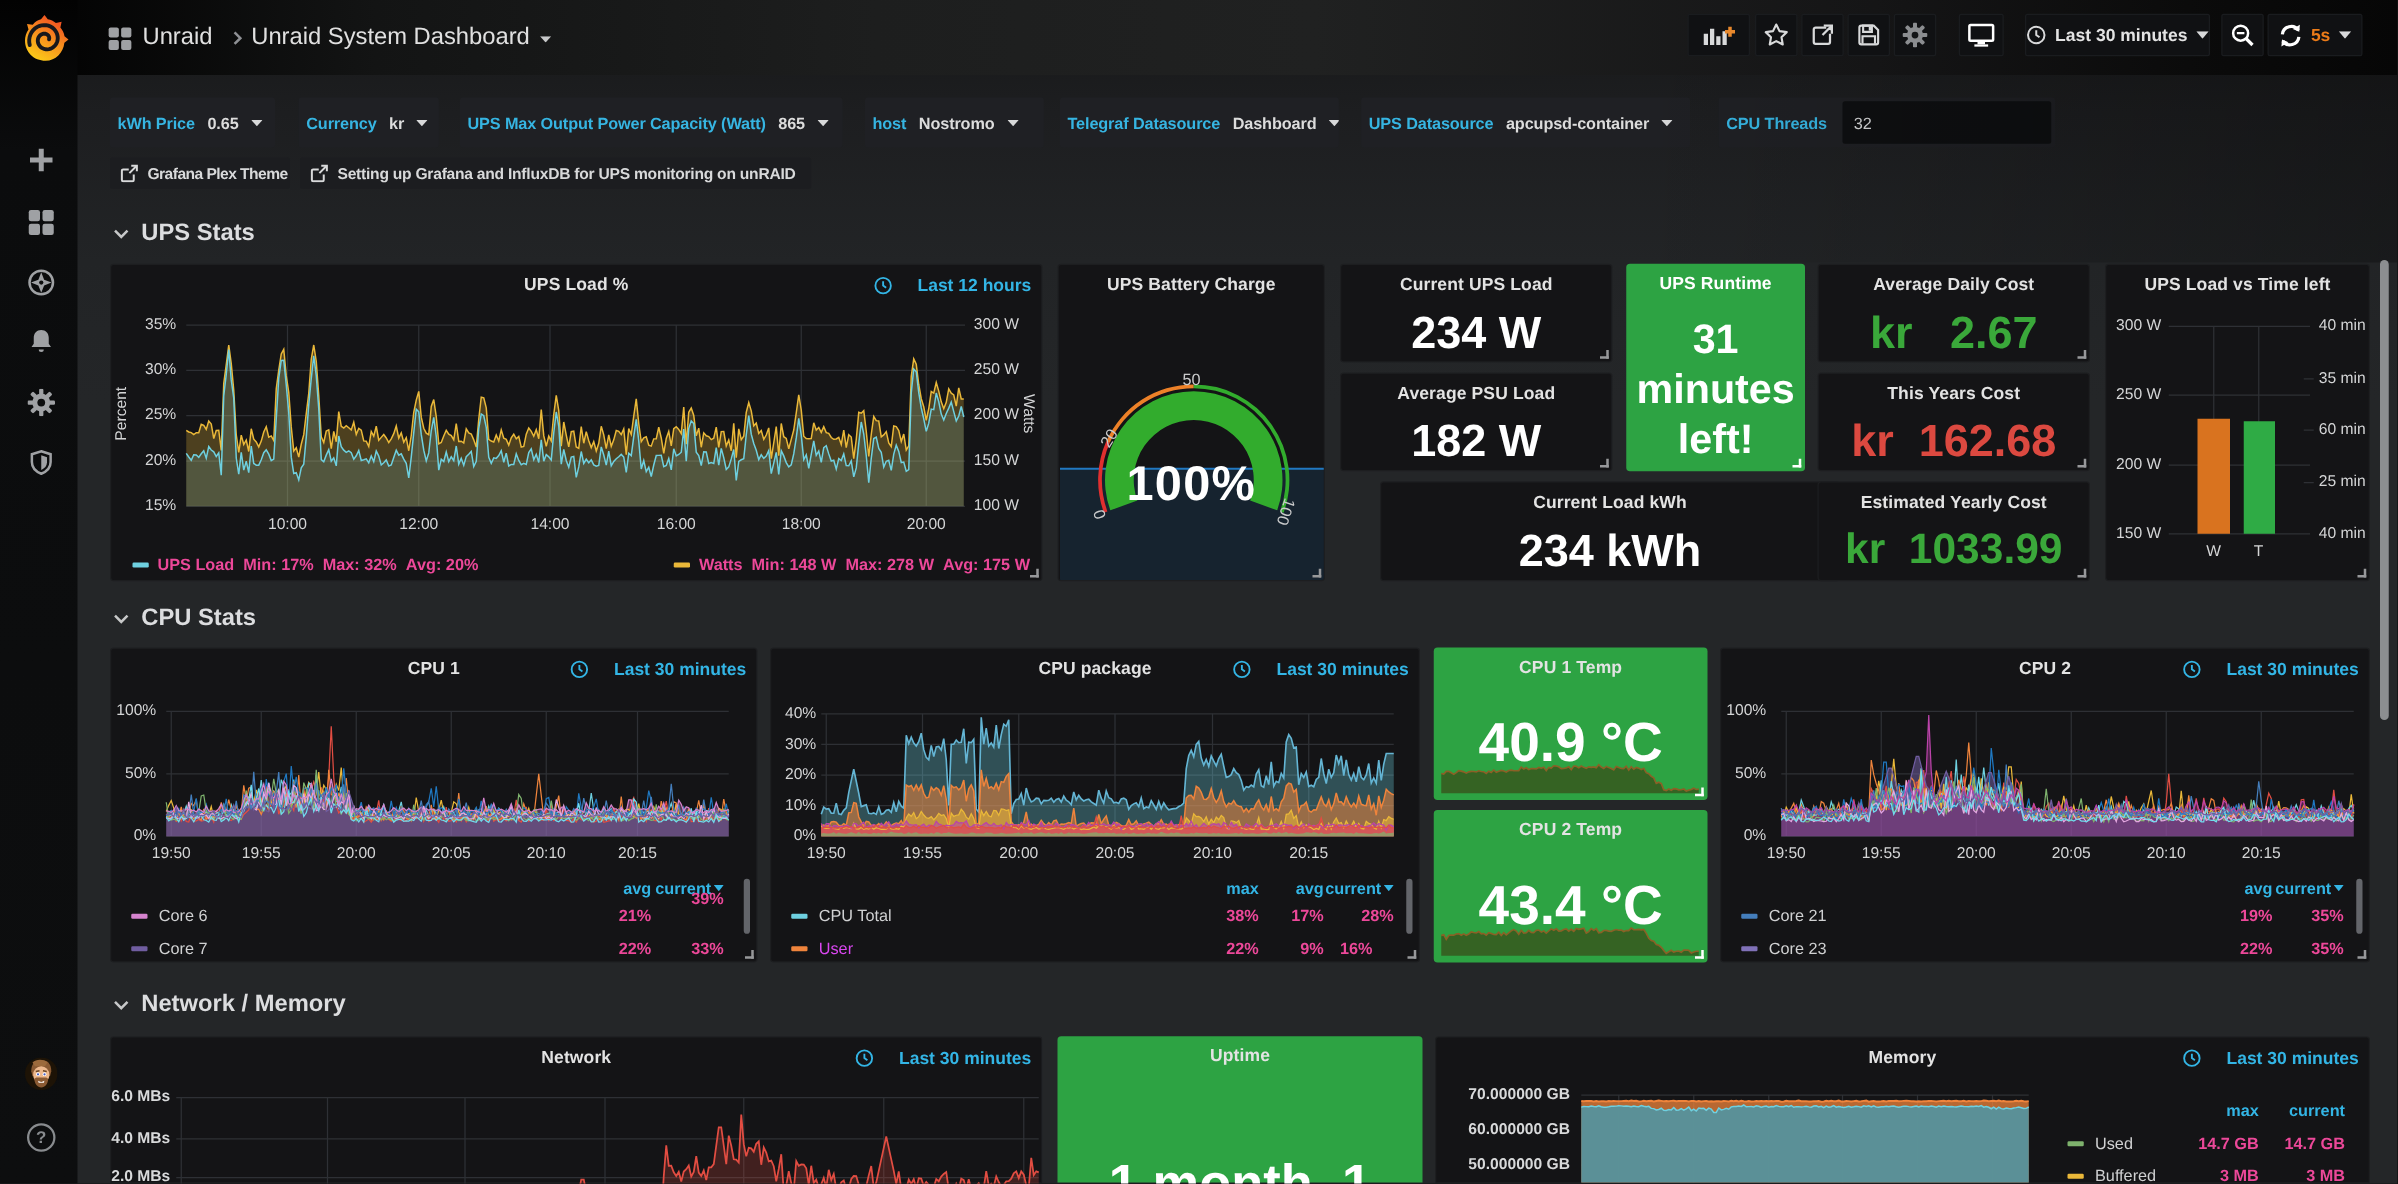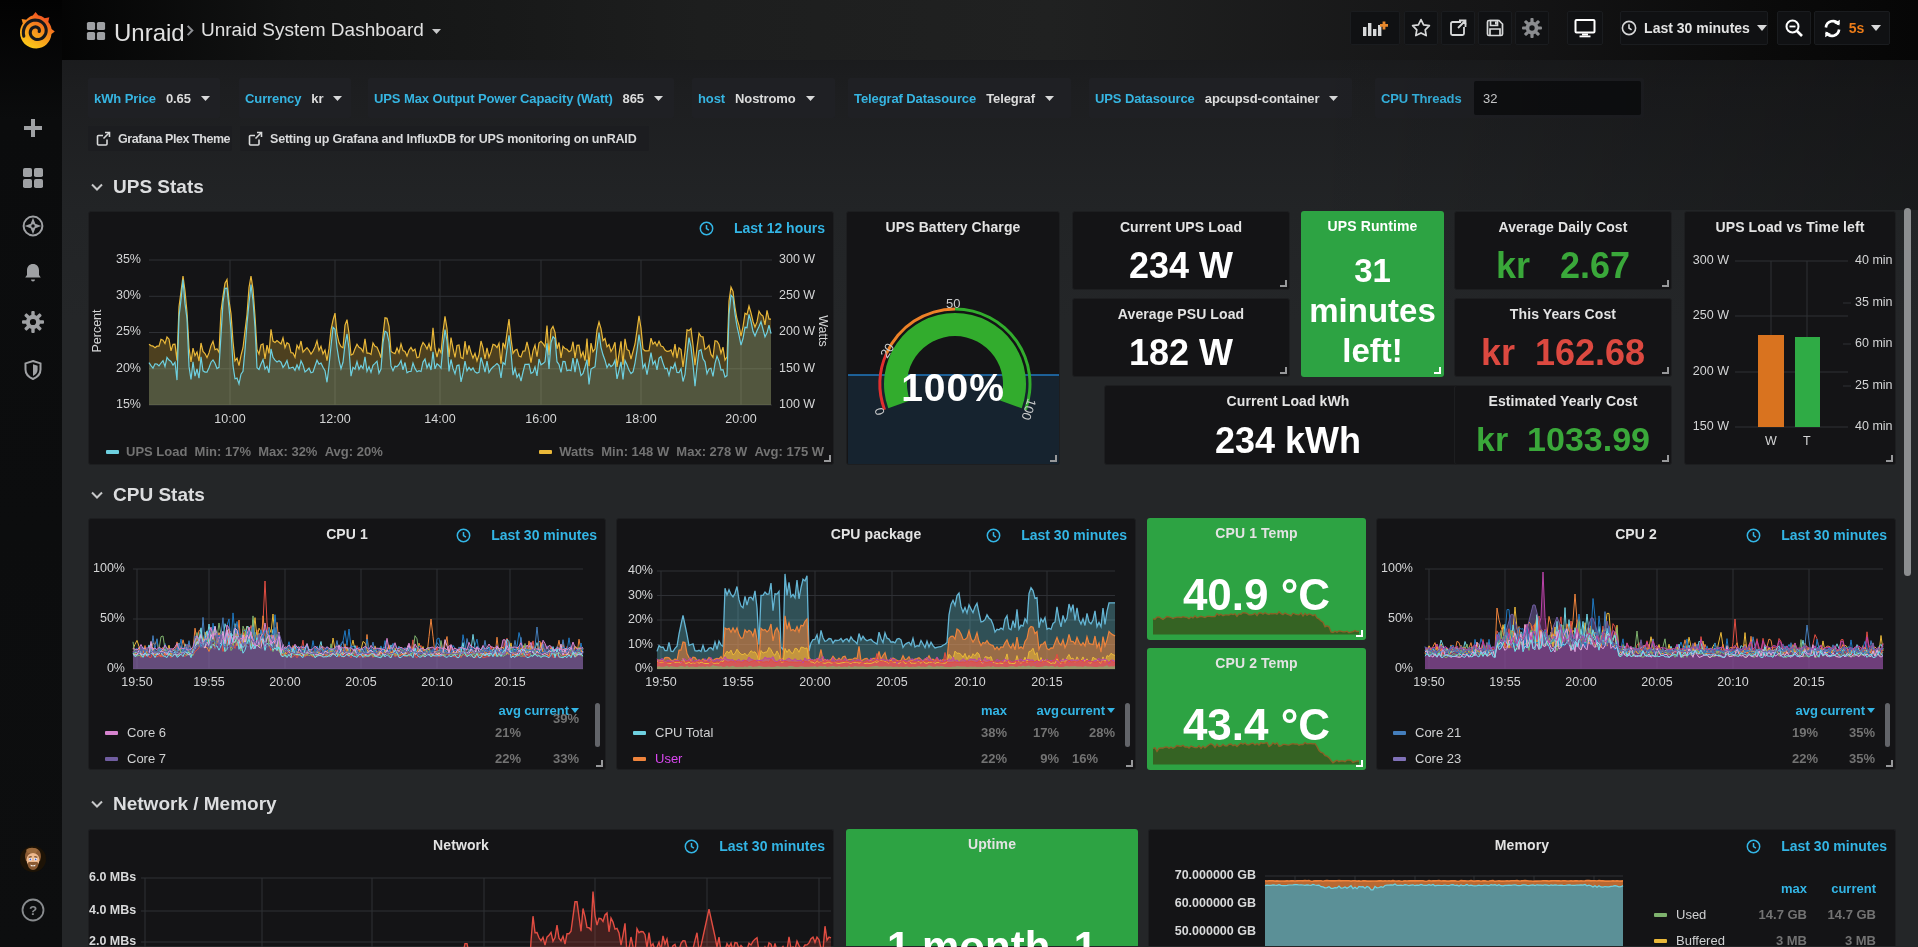--- a/index.html
+++ b/index.html
@@ -17,21 +17,21 @@
 .corner{position:absolute;right:2px;bottom:2px;width:7px;height:7px;border-right:2px solid #97989a;border-bottom:2px solid #97989a}
 .cornerw{position:absolute;right:3px;bottom:3px;width:7px;height:7px;border-right:2px solid #fff;border-bottom:2px solid #fff}
 .statv{position:absolute;left:0;right:0;text-align:center;font-weight:bold;color:#fff}
 .pill{position:absolute;height:40px;background:#1f2024;border-radius:2px;display:flex;align-items:center;font-size:13px;font-weight:bold;white-space:nowrap;overflow:hidden;letter-spacing:-0.1px}
 .plab{color:#36b5e2;padding:0 10px 0 6px}
 .pval{color:#dcdcdc;padding-right:8px}
 .lnk{position:absolute;height:25px;background:#1c1d20;border-radius:2px;display:flex;align-items:center;gap:7px;padding:0 8px;font-size:12.5px;font-weight:bold;color:#d8d9da;white-space:nowrap;overflow:hidden;letter-spacing:-0.2px}
 .lnk svg{flex-shrink:0}
 .sect{position:absolute;display:flex;align-items:center;gap:9px;font-size:19px;font-weight:bold;color:#dcdddf}
 .navbtn{position:absolute;top:11px;height:34px;background:#101113;border:1px solid #1a1c1f;border-radius:2px;display:flex;align-items:center;justify-content:center}
-.legend{position:absolute;font-size:13px;font-weight:bold;color:#737373}
+.legend{position:absolute;font-size:13px;font-weight:bold;color:#ec4899}
 .lgh{color:#33b5e5}
 .sw{display:inline-block;width:13px;height:4px;border-radius:1px;vertical-align:middle;margin-right:7px;margin-top:-2px}
 </style></head><body>
 <div id="root">
 <div id="nav"></div>
     <div class="abs" style="left:17px;top:10px;z-index:5">
       <svg width="40" height="42" viewBox="0 0 40 42" style="display:block">
 <defs>
           <linearGradient id="glg" x1="0.2" y1="1" x2="0.75" y2="0">
 <stop offset="0" stop-color="#fcd018"></stop>
@@ -44,21 +44,21 @@
 </svg>
     </div>
     <div class="abs" style="left:86px;top:21px">
       <svg width="20" height="20" viewBox="0 0 22 22" style="display:block">
         <rect x="1" y="1" width="9" height="9" rx="1.8" fill="#9fa1a4"></rect>
         <rect x="12" y="1" width="9" height="9" rx="1.8" fill="#9fa1a4"></rect>
         <rect x="1" y="12" width="9" height="9" rx="1.8" fill="#9fa1a4"></rect>
         <rect x="12" y="12" width="9" height="9" rx="1.8" fill="#9fa1a4"></rect>
       </svg>
     </div>
-    <div class="abs" style="left:114px;top:19px;font-size:24px;color:#e0e0e0">Unraid</div>
+    <div class="abs" style="left:114px;top:19px;font-size:19px;color:#e0e0e0">Unraid</div>
     <div class="abs" style="left:183px;top:24px">
       <svg width="13" height="13" viewBox="0 0 14 14" style="display:block">
         <path d="M5 2l5 5-5 5" fill="none" stroke="#8e9094" stroke-width="2.2"></path>
       </svg>
     </div>
     <div class="abs" style="left:201px;top:19px;font-size:19px;color:#e0e0e0">Unraid System Dashboard</div>
     <div class="abs" style="left:432px;top:29px">
       <svg width="9" height="5" viewBox="0 0 9 5" style="display:block">
         <path d="M0 0h9L4.5 5z" fill="#c7c8c9"></path>
       </svg>
@@ -246,21 +246,21 @@
       <span class="plab">host</span>
       <span class="pval">Nostromo</span>
       <span style="margin-left:2px;margin-right:10px;display:flex">
         <svg width="9" height="5" viewBox="0 0 9 5" style="display:block">
           <path d="M0 0h9L4.5 5z" fill="#d8d9da"></path>
         </svg>
       </span>
     </div>
     <div class="pill" style="left:848px;top:78px;width:223px">
       <span class="plab">Telegraf Datasource</span>
-      <span class="pval">Telegraf</span>
+      <span class="pval">Dashboard</span>
       <span style="margin-left:2px;margin-right:10px;display:flex">
         <svg width="9" height="5" viewBox="0 0 9 5" style="display:block">
           <path d="M0 0h9L4.5 5z" fill="#d8d9da"></path>
         </svg>
       </span>
     </div>
     <div class="pill" style="left:1089px;top:78px;width:263px">
       <span class="plab">UPS Datasource</span>
       <span class="pval">apcupsd-container</span>
       <span style="margin-left:2px;margin-right:10px;display:flex">
@@ -319,20 +319,21 @@
         <line x1="246" y1="48" x2="246" y2="193" stroke="#2e3035" stroke-width="1"></line>
         <line x1="351" y1="48" x2="351" y2="193" stroke="#2e3035" stroke-width="1"></line>
         <line x1="452" y1="48" x2="452" y2="193" stroke="#2e3035" stroke-width="1"></line>
         <line x1="552" y1="48" x2="552" y2="193" stroke="#2e3035" stroke-width="1"></line>
         <line x1="652" y1="48" x2="652" y2="193" stroke="#2e3035" stroke-width="1"></line>
         <path d="M60.0 132.3L62.0 133.6L64.0 134.1L66.0 135.7L68.0 134.2L70.0 134.2L72.0 127.4L74.0 128.2L76.0 131.6L78.0 124.9L80.0 127.2L82.0 138.8L84.0 132.4L86.0 132.2L88.0 148.4L90.0 94.9L92.0 79.7L94.0 64.0L96.0 78.9L98.0 100.2L100.0 135.8L102.0 150.0L104.0 136.1L106.0 143.6L108.0 140.0L110.0 149.2L112.0 131.0L114.0 139.4L116.0 141.6L118.0 145.5L120.0 140.9L122.0 133.6L124.0 129.4L126.0 137.7L128.0 136.7L130.0 140.4L132.0 99.1L134.0 84.1L136.0 71.2L138.0 67.5L140.0 88.7L142.0 101.9L144.0 129.5L146.0 148.9L148.0 146.2L150.0 153.7L152.0 143.4L154.0 135.7L156.0 118.9L158.0 102.6L160.0 75.5L162.0 64.0L164.0 77.1L166.0 104.4L168.0 137.5L170.0 142.0L172.0 132.8L174.0 131.9L176.0 147.0L178.0 133.1L180.0 141.4L182.0 117.3L184.0 129.1L186.0 130.4L188.0 128.6L190.0 130.2L192.0 131.9L194.0 125.8L196.0 135.6L198.0 130.7L200.0 132.1L202.0 140.7L204.0 141.0L206.0 145.2L208.0 133.2L210.0 136.9L212.0 129.0L214.0 140.2L216.0 137.9L218.0 135.6L220.0 138.4L222.0 142.0L224.0 139.1L226.0 134.9L228.0 128.8L230.0 138.5L232.0 134.3L234.0 141.8L236.0 138.1L238.0 148.6L240.0 136.4L242.0 117.8L244.0 108.1L246.0 101.1L248.0 121.7L250.0 130.6L252.0 134.5L254.0 135.7L256.0 113.1L258.0 107.7L260.0 121.3L262.0 143.1L264.0 142.0L266.0 136.8L268.0 132.2L270.0 135.3L272.0 136.5L274.0 139.8L276.0 126.8L278.0 141.1L280.0 141.0L282.0 142.4L284.0 131.0L286.0 134.3L288.0 135.2L290.0 139.9L292.0 145.7L294.0 123.4L296.0 105.8L298.0 106.3L300.0 114.3L302.0 139.4L304.0 140.8L306.0 141.6L308.0 136.0L310.0 140.8L312.0 131.9L314.0 138.6L316.0 139.5L318.0 144.1L320.0 138.2L322.0 135.4L324.0 139.0L326.0 137.1L328.0 145.7L330.0 145.1L332.0 135.3L334.0 130.4L336.0 133.1L338.0 137.0L340.0 131.7L342.0 139.0L344.0 115.7L346.0 136.5L348.0 145.0L350.0 136.9L352.0 140.7L354.0 119.6L356.0 104.3L358.0 116.5L360.0 144.9L362.0 125.6L364.0 136.1L366.0 145.5L368.0 133.4L370.0 133.0L372.0 145.6L374.0 146.6L376.0 129.2L378.0 142.6L380.0 133.3L382.0 140.6L384.0 146.1L386.0 141.3L388.0 148.8L390.0 142.6L392.0 129.0L394.0 135.9L396.0 146.9L398.0 135.9L400.0 145.1L402.0 139.9L404.0 132.4L406.0 133.1L408.0 135.7L410.0 131.2L412.0 151.7L414.0 130.8L416.0 135.6L418.0 120.8L420.0 107.1L422.0 127.0L424.0 141.4L426.0 138.3L428.0 137.4L430.0 144.1L432.0 144.9L434.0 139.1L436.0 139.0L438.0 129.8L440.0 138.4L442.0 150.7L444.0 138.8L446.0 133.1L448.0 144.7L450.0 131.0L452.0 129.4L454.0 131.5L456.0 134.9L458.0 113.6L460.0 143.3L462.0 117.8L464.0 114.4L466.0 120.4L468.0 136.7L470.0 130.5L472.0 145.8L474.0 134.3L476.0 136.6L478.0 137.3L480.0 139.7L482.0 138.6L484.0 129.7L486.0 145.9L488.0 133.3L490.0 133.2L492.0 144.8L494.0 140.0L496.0 148.6L498.0 126.6L500.0 154.1L502.0 131.1L504.0 139.7L506.0 136.9L508.0 117.9L510.0 110.1L512.0 116.7L514.0 128.7L516.0 126.5L518.0 134.8L520.0 132.5L522.0 139.5L524.0 136.0L526.0 130.3L528.0 154.9L530.0 142.2L532.0 129.3L534.0 152.6L536.0 126.8L538.0 137.4L540.0 138.7L542.0 147.0L544.0 139.5L546.0 132.0L548.0 118.3L550.0 103.9L552.0 116.0L554.0 137.0L556.0 138.8L558.0 138.9L560.0 138.8L562.0 126.2L564.0 132.1L566.0 130.0L568.0 133.9L570.0 129.3L572.0 134.1L574.0 134.7L576.0 138.0L578.0 139.4L580.0 139.2L582.0 137.9L584.0 143.6L586.0 132.1L588.0 146.1L590.0 135.8L592.0 137.6L594.0 154.9L596.0 139.6L598.0 117.9L600.0 118.6L602.0 116.5L604.0 133.0L606.0 153.2L608.0 135.6L610.0 121.2L612.0 124.5L614.0 124.8L616.0 137.5L618.0 135.9L620.0 133.3L622.0 142.4L624.0 145.3L626.0 128.7L628.0 129.3L630.0 132.5L632.0 141.2L634.0 135.2L636.0 148.0L638.0 144.7L640.0 89.0L642.0 75.1L644.0 79.3L646.0 95.6L648.0 107.0L650.0 113.4L652.0 124.2L654.0 114.8L656.0 101.2L658.0 102.5L660.0 94.0L662.0 100.9L664.0 109.5L666.0 115.0L668.0 109.9L670.0 99.1L672.0 102.5L674.0 104.0L676.0 112.9L678.0 98.3L680.0 107.1L682.0 107.1L682.0 193L60.0 193Z" fill="rgba(234,184,57,0.27)"></path>
         <path d="M60.0 150.7L62.0 153.6L64.0 156.2L66.0 151.8L68.0 152.0L70.0 153.9L72.0 151.0L74.0 148.6L76.0 154.5L78.0 145.3L80.0 148.0L82.0 149.5L84.0 153.2L86.0 150.3L88.0 168.1L90.0 104.6L92.0 87.6L94.0 67.6L96.0 91.9L98.0 106.6L100.0 154.4L102.0 167.4L104.0 149.9L106.0 164.1L108.0 157.0L110.0 166.1L112.0 144.8L114.0 158.8L116.0 160.1L118.0 160.1L120.0 155.8L122.0 150.2L124.0 147.9L126.0 151.3L128.0 156.5L130.0 155.3L132.0 122.9L134.0 90.5L136.0 76.4L138.0 76.2L140.0 95.9L142.0 118.2L144.0 153.7L146.0 166.8L148.0 166.1L150.0 171.9L152.0 162.2L154.0 159.3L156.0 137.9L158.0 111.8L160.0 91.0L162.0 72.6L164.0 88.5L166.0 114.9L168.0 155.7L170.0 157.4L172.0 152.1L174.0 147.7L176.0 157.0L178.0 154.3L180.0 160.7L182.0 136.8L184.0 145.3L186.0 148.1L188.0 149.9L190.0 148.7L192.0 150.2L194.0 155.4L196.0 152.6L198.0 148.4L200.0 156.4L202.0 155.8L204.0 155.1L206.0 158.3L208.0 152.8L210.0 157.3L212.0 148.8L214.0 152.9L216.0 160.0L218.0 158.2L220.0 156.0L222.0 160.8L224.0 160.0L226.0 154.0L228.0 148.2L230.0 152.1L232.0 151.1L234.0 155.3L236.0 158.7L238.0 170.3L240.0 153.7L242.0 134.2L244.0 115.4L246.0 117.4L248.0 135.5L250.0 148.1L252.0 156.7L254.0 150.3L256.0 132.6L258.0 121.9L260.0 137.1L262.0 164.1L264.0 155.4L266.0 157.2L268.0 149.6L270.0 157.3L272.0 153.4L274.0 156.5L276.0 144.8L278.0 159.3L280.0 154.6L282.0 160.3L284.0 153.3L286.0 151.4L288.0 149.2L290.0 161.2L292.0 157.1L294.0 130.6L296.0 119.2L298.0 120.6L300.0 129.8L302.0 153.9L304.0 158.7L306.0 154.3L308.0 154.7L310.0 152.5L312.0 148.5L314.0 157.8L316.0 150.5L318.0 160.8L320.0 159.5L322.0 159.5L324.0 151.0L326.0 156.4L328.0 159.7L330.0 158.6L332.0 159.5L334.0 150.1L336.0 147.1L338.0 155.8L340.0 151.5L342.0 158.0L344.0 139.9L346.0 156.9L348.0 151.7L350.0 153.5L352.0 156.1L354.0 134.2L356.0 117.6L358.0 128.8L360.0 159.4L362.0 147.5L364.0 156.4L366.0 161.8L368.0 153.6L370.0 153.1L372.0 169.9L374.0 161.5L376.0 149.2L378.0 158.8L380.0 155.4L382.0 158.2L384.0 155.9L386.0 159.9L388.0 161.0L390.0 160.4L392.0 145.5L394.0 152.0L396.0 160.1L398.0 149.0L400.0 160.6L402.0 157.1L404.0 155.0L406.0 153.4L408.0 151.5L410.0 153.6L412.0 166.0L414.0 150.6L416.0 152.5L418.0 137.3L420.0 123.4L422.0 140.7L424.0 163.2L426.0 156.4L428.0 165.3L430.0 161.8L432.0 169.2L434.0 160.0L436.0 152.4L438.0 152.3L440.0 152.2L442.0 161.3L444.0 160.4L446.0 154.8L448.0 163.9L450.0 147.0L452.0 152.8L454.0 151.6L456.0 149.8L458.0 131.2L460.0 157.0L462.0 130.7L464.0 124.7L466.0 126.8L468.0 149.7L470.0 152.5L472.0 160.4L474.0 149.5L476.0 149.6L478.0 158.8L480.0 158.0L482.0 158.7L484.0 146.1L486.0 160.2L488.0 146.7L490.0 154.1L492.0 163.6L494.0 161.5L496.0 155.1L498.0 147.6L500.0 172.4L502.0 157.1L504.0 155.8L506.0 154.9L508.0 135.8L510.0 120.5L512.0 135.3L514.0 142.8L516.0 148.2L518.0 155.7L520.0 151.8L522.0 154.7L524.0 152.9L526.0 148.4L528.0 166.9L530.0 158.5L532.0 149.9L534.0 167.5L536.0 148.5L538.0 152.7L540.0 158.1L542.0 161.5L544.0 159.8L546.0 151.1L548.0 138.3L550.0 122.7L552.0 136.1L554.0 155.8L556.0 151.9L558.0 162.6L560.0 151.5L562.0 140.7L564.0 152.3L566.0 148.8L568.0 157.9L570.0 146.1L572.0 144.6L574.0 151.1L576.0 156.8L578.0 156.2L580.0 163.3L582.0 154.9L584.0 156.5L586.0 151.2L588.0 160.5L590.0 160.6L592.0 156.7L594.0 169.5L596.0 162.3L598.0 142.9L600.0 125.6L602.0 135.2L604.0 152.4L606.0 174.1L608.0 154.7L610.0 138.8L612.0 137.7L614.0 146.8L616.0 149.8L618.0 161.7L620.0 157.0L622.0 156.2L624.0 164.3L626.0 151.3L628.0 144.1L630.0 149.1L632.0 158.0L634.0 157.6L636.0 165.0L638.0 163.6L640.0 102.3L642.0 83.2L644.0 85.4L646.0 102.1L648.0 114.3L650.0 123.1L652.0 133.1L654.0 126.5L656.0 115.3L658.0 115.7L660.0 102.4L662.0 109.4L664.0 119.3L666.0 124.0L668.0 118.8L670.0 114.5L672.0 109.6L674.0 117.3L676.0 124.8L678.0 120.8L680.0 113.2L682.0 121.6L682.0 193L60.0 193Z" fill="rgba(110,208,224,0.16)"></path>
         <path d="M60.0 132.3L62.0 133.6L64.0 134.1L66.0 135.7L68.0 134.2L70.0 134.2L72.0 127.4L74.0 128.2L76.0 131.6L78.0 124.9L80.0 127.2L82.0 138.8L84.0 132.4L86.0 132.2L88.0 148.4L90.0 94.9L92.0 79.7L94.0 64.0L96.0 78.9L98.0 100.2L100.0 135.8L102.0 150.0L104.0 136.1L106.0 143.6L108.0 140.0L110.0 149.2L112.0 131.0L114.0 139.4L116.0 141.6L118.0 145.5L120.0 140.9L122.0 133.6L124.0 129.4L126.0 137.7L128.0 136.7L130.0 140.4L132.0 99.1L134.0 84.1L136.0 71.2L138.0 67.5L140.0 88.7L142.0 101.9L144.0 129.5L146.0 148.9L148.0 146.2L150.0 153.7L152.0 143.4L154.0 135.7L156.0 118.9L158.0 102.6L160.0 75.5L162.0 64.0L164.0 77.1L166.0 104.4L168.0 137.5L170.0 142.0L172.0 132.8L174.0 131.9L176.0 147.0L178.0 133.1L180.0 141.4L182.0 117.3L184.0 129.1L186.0 130.4L188.0 128.6L190.0 130.2L192.0 131.9L194.0 125.8L196.0 135.6L198.0 130.7L200.0 132.1L202.0 140.7L204.0 141.0L206.0 145.2L208.0 133.2L210.0 136.9L212.0 129.0L214.0 140.2L216.0 137.9L218.0 135.6L220.0 138.4L222.0 142.0L224.0 139.1L226.0 134.9L228.0 128.8L230.0 138.5L232.0 134.3L234.0 141.8L236.0 138.1L238.0 148.6L240.0 136.4L242.0 117.8L244.0 108.1L246.0 101.1L248.0 121.7L250.0 130.6L252.0 134.5L254.0 135.7L256.0 113.1L258.0 107.7L260.0 121.3L262.0 143.1L264.0 142.0L266.0 136.8L268.0 132.2L270.0 135.3L272.0 136.5L274.0 139.8L276.0 126.8L278.0 141.1L280.0 141.0L282.0 142.4L284.0 131.0L286.0 134.3L288.0 135.2L290.0 139.9L292.0 145.7L294.0 123.4L296.0 105.8L298.0 106.3L300.0 114.3L302.0 139.4L304.0 140.8L306.0 141.6L308.0 136.0L310.0 140.8L312.0 131.9L314.0 138.6L316.0 139.5L318.0 144.1L320.0 138.2L322.0 135.4L324.0 139.0L326.0 137.1L328.0 145.7L330.0 145.1L332.0 135.3L334.0 130.4L336.0 133.1L338.0 137.0L340.0 131.7L342.0 139.0L344.0 115.7L346.0 136.5L348.0 145.0L350.0 136.9L352.0 140.7L354.0 119.6L356.0 104.3L358.0 116.5L360.0 144.9L362.0 125.6L364.0 136.1L366.0 145.5L368.0 133.4L370.0 133.0L372.0 145.6L374.0 146.6L376.0 129.2L378.0 142.6L380.0 133.3L382.0 140.6L384.0 146.1L386.0 141.3L388.0 148.8L390.0 142.6L392.0 129.0L394.0 135.9L396.0 146.9L398.0 135.9L400.0 145.1L402.0 139.9L404.0 132.4L406.0 133.1L408.0 135.7L410.0 131.2L412.0 151.7L414.0 130.8L416.0 135.6L418.0 120.8L420.0 107.1L422.0 127.0L424.0 141.4L426.0 138.3L428.0 137.4L430.0 144.1L432.0 144.9L434.0 139.1L436.0 139.0L438.0 129.8L440.0 138.4L442.0 150.7L444.0 138.8L446.0 133.1L448.0 144.7L450.0 131.0L452.0 129.4L454.0 131.5L456.0 134.9L458.0 113.6L460.0 143.3L462.0 117.8L464.0 114.4L466.0 120.4L468.0 136.7L470.0 130.5L472.0 145.8L474.0 134.3L476.0 136.6L478.0 137.3L480.0 139.7L482.0 138.6L484.0 129.7L486.0 145.9L488.0 133.3L490.0 133.2L492.0 144.8L494.0 140.0L496.0 148.6L498.0 126.6L500.0 154.1L502.0 131.1L504.0 139.7L506.0 136.9L508.0 117.9L510.0 110.1L512.0 116.7L514.0 128.7L516.0 126.5L518.0 134.8L520.0 132.5L522.0 139.5L524.0 136.0L526.0 130.3L528.0 154.9L530.0 142.2L532.0 129.3L534.0 152.6L536.0 126.8L538.0 137.4L540.0 138.7L542.0 147.0L544.0 139.5L546.0 132.0L548.0 118.3L550.0 103.9L552.0 116.0L554.0 137.0L556.0 138.8L558.0 138.9L560.0 138.8L562.0 126.2L564.0 132.1L566.0 130.0L568.0 133.9L570.0 129.3L572.0 134.1L574.0 134.7L576.0 138.0L578.0 139.4L580.0 139.2L582.0 137.9L584.0 143.6L586.0 132.1L588.0 146.1L590.0 135.8L592.0 137.6L594.0 154.9L596.0 139.6L598.0 117.9L600.0 118.6L602.0 116.5L604.0 133.0L606.0 153.2L608.0 135.6L610.0 121.2L612.0 124.5L614.0 124.8L616.0 137.5L618.0 135.9L620.0 133.3L622.0 142.4L624.0 145.3L626.0 128.7L628.0 129.3L630.0 132.5L632.0 141.2L634.0 135.2L636.0 148.0L638.0 144.7L640.0 89.0L642.0 75.1L644.0 79.3L646.0 95.6L648.0 107.0L650.0 113.4L652.0 124.2L654.0 114.8L656.0 101.2L658.0 102.5L660.0 94.0L662.0 100.9L664.0 109.5L666.0 115.0L668.0 109.9L670.0 99.1L672.0 102.5L674.0 104.0L676.0 112.9L678.0 98.3L680.0 107.1L682.0 107.1" fill="none" stroke="#eab839" stroke-width="1.2"></path>
         <path d="M60.0 150.7L62.0 153.6L64.0 156.2L66.0 151.8L68.0 152.0L70.0 153.9L72.0 151.0L74.0 148.6L76.0 154.5L78.0 145.3L80.0 148.0L82.0 149.5L84.0 153.2L86.0 150.3L88.0 168.1L90.0 104.6L92.0 87.6L94.0 67.6L96.0 91.9L98.0 106.6L100.0 154.4L102.0 167.4L104.0 149.9L106.0 164.1L108.0 157.0L110.0 166.1L112.0 144.8L114.0 158.8L116.0 160.1L118.0 160.1L120.0 155.8L122.0 150.2L124.0 147.9L126.0 151.3L128.0 156.5L130.0 155.3L132.0 122.9L134.0 90.5L136.0 76.4L138.0 76.2L140.0 95.9L142.0 118.2L144.0 153.7L146.0 166.8L148.0 166.1L150.0 171.9L152.0 162.2L154.0 159.3L156.0 137.9L158.0 111.8L160.0 91.0L162.0 72.6L164.0 88.5L166.0 114.9L168.0 155.7L170.0 157.4L172.0 152.1L174.0 147.7L176.0 157.0L178.0 154.3L180.0 160.7L182.0 136.8L184.0 145.3L186.0 148.1L188.0 149.9L190.0 148.7L192.0 150.2L194.0 155.4L196.0 152.6L198.0 148.4L200.0 156.4L202.0 155.8L204.0 155.1L206.0 158.3L208.0 152.8L210.0 157.3L212.0 148.8L214.0 152.9L216.0 160.0L218.0 158.2L220.0 156.0L222.0 160.8L224.0 160.0L226.0 154.0L228.0 148.2L230.0 152.1L232.0 151.1L234.0 155.3L236.0 158.7L238.0 170.3L240.0 153.7L242.0 134.2L244.0 115.4L246.0 117.4L248.0 135.5L250.0 148.1L252.0 156.7L254.0 150.3L256.0 132.6L258.0 121.9L260.0 137.1L262.0 164.1L264.0 155.4L266.0 157.2L268.0 149.6L270.0 157.3L272.0 153.4L274.0 156.5L276.0 144.8L278.0 159.3L280.0 154.6L282.0 160.3L284.0 153.3L286.0 151.4L288.0 149.2L290.0 161.2L292.0 157.1L294.0 130.6L296.0 119.2L298.0 120.6L300.0 129.8L302.0 153.9L304.0 158.7L306.0 154.3L308.0 154.7L310.0 152.5L312.0 148.5L314.0 157.8L316.0 150.5L318.0 160.8L320.0 159.5L322.0 159.5L324.0 151.0L326.0 156.4L328.0 159.7L330.0 158.6L332.0 159.5L334.0 150.1L336.0 147.1L338.0 155.8L340.0 151.5L342.0 158.0L344.0 139.9L346.0 156.9L348.0 151.7L350.0 153.5L352.0 156.1L354.0 134.2L356.0 117.6L358.0 128.8L360.0 159.4L362.0 147.5L364.0 156.4L366.0 161.8L368.0 153.6L370.0 153.1L372.0 169.9L374.0 161.5L376.0 149.2L378.0 158.8L380.0 155.4L382.0 158.2L384.0 155.9L386.0 159.9L388.0 161.0L390.0 160.4L392.0 145.5L394.0 152.0L396.0 160.1L398.0 149.0L400.0 160.6L402.0 157.1L404.0 155.0L406.0 153.4L408.0 151.5L410.0 153.6L412.0 166.0L414.0 150.6L416.0 152.5L418.0 137.3L420.0 123.4L422.0 140.7L424.0 163.2L426.0 156.4L428.0 165.3L430.0 161.8L432.0 169.2L434.0 160.0L436.0 152.4L438.0 152.3L440.0 152.2L442.0 161.3L444.0 160.4L446.0 154.8L448.0 163.9L450.0 147.0L452.0 152.8L454.0 151.6L456.0 149.8L458.0 131.2L460.0 157.0L462.0 130.7L464.0 124.7L466.0 126.8L468.0 149.7L470.0 152.5L472.0 160.4L474.0 149.5L476.0 149.6L478.0 158.8L480.0 158.0L482.0 158.7L484.0 146.1L486.0 160.2L488.0 146.7L490.0 154.1L492.0 163.6L494.0 161.5L496.0 155.1L498.0 147.6L500.0 172.4L502.0 157.1L504.0 155.8L506.0 154.9L508.0 135.8L510.0 120.5L512.0 135.3L514.0 142.8L516.0 148.2L518.0 155.7L520.0 151.8L522.0 154.7L524.0 152.9L526.0 148.4L528.0 166.9L530.0 158.5L532.0 149.9L534.0 167.5L536.0 148.5L538.0 152.7L540.0 158.1L542.0 161.5L544.0 159.8L546.0 151.1L548.0 138.3L550.0 122.7L552.0 136.1L554.0 155.8L556.0 151.9L558.0 162.6L560.0 151.5L562.0 140.7L564.0 152.3L566.0 148.8L568.0 157.9L570.0 146.1L572.0 144.6L574.0 151.1L576.0 156.8L578.0 156.2L580.0 163.3L582.0 154.9L584.0 156.5L586.0 151.2L588.0 160.5L590.0 160.6L592.0 156.7L594.0 169.5L596.0 162.3L598.0 142.9L600.0 125.6L602.0 135.2L604.0 152.4L606.0 174.1L608.0 154.7L610.0 138.8L612.0 137.7L614.0 146.8L616.0 149.8L618.0 161.7L620.0 157.0L622.0 156.2L624.0 164.3L626.0 151.3L628.0 144.1L630.0 149.1L632.0 158.0L634.0 157.6L636.0 165.0L638.0 163.6L640.0 102.3L642.0 83.2L644.0 85.4L646.0 102.1L648.0 114.3L650.0 123.1L652.0 133.1L654.0 126.5L656.0 115.3L658.0 115.7L660.0 102.4L662.0 109.4L664.0 119.3L666.0 124.0L668.0 118.8L670.0 114.5L672.0 109.6L674.0 117.3L676.0 124.8L678.0 120.8L680.0 113.2L682.0 121.6" fill="none" stroke="#6ed0e0" stroke-width="1.2"></path>
       </svg>
+      <div class="ptitle">UPS Load %</div>
       <div class="tlink">
         <svg width="15" height="15" viewBox="0 0 16 16" style="display:block">
           <circle cx="8" cy="8" r="6.6" fill="none" stroke="#33b5e5" stroke-width="1.6"></circle>
           <path d="M8 4.2V8l2.6 1.8" fill="none" stroke="#33b5e5" stroke-width="1.6"></path>
         </svg>
         <span>Last 12 hours</span>
       </div>
       <div class="axlbl ra" style="left:0;width:52px;top:40px">35%</div>
       <div class="axlbl ra" style="left:0;width:52px;top:76px">30%</div>
       <div class="axlbl ra" style="left:0;width:52px;top:112px">25%</div>

